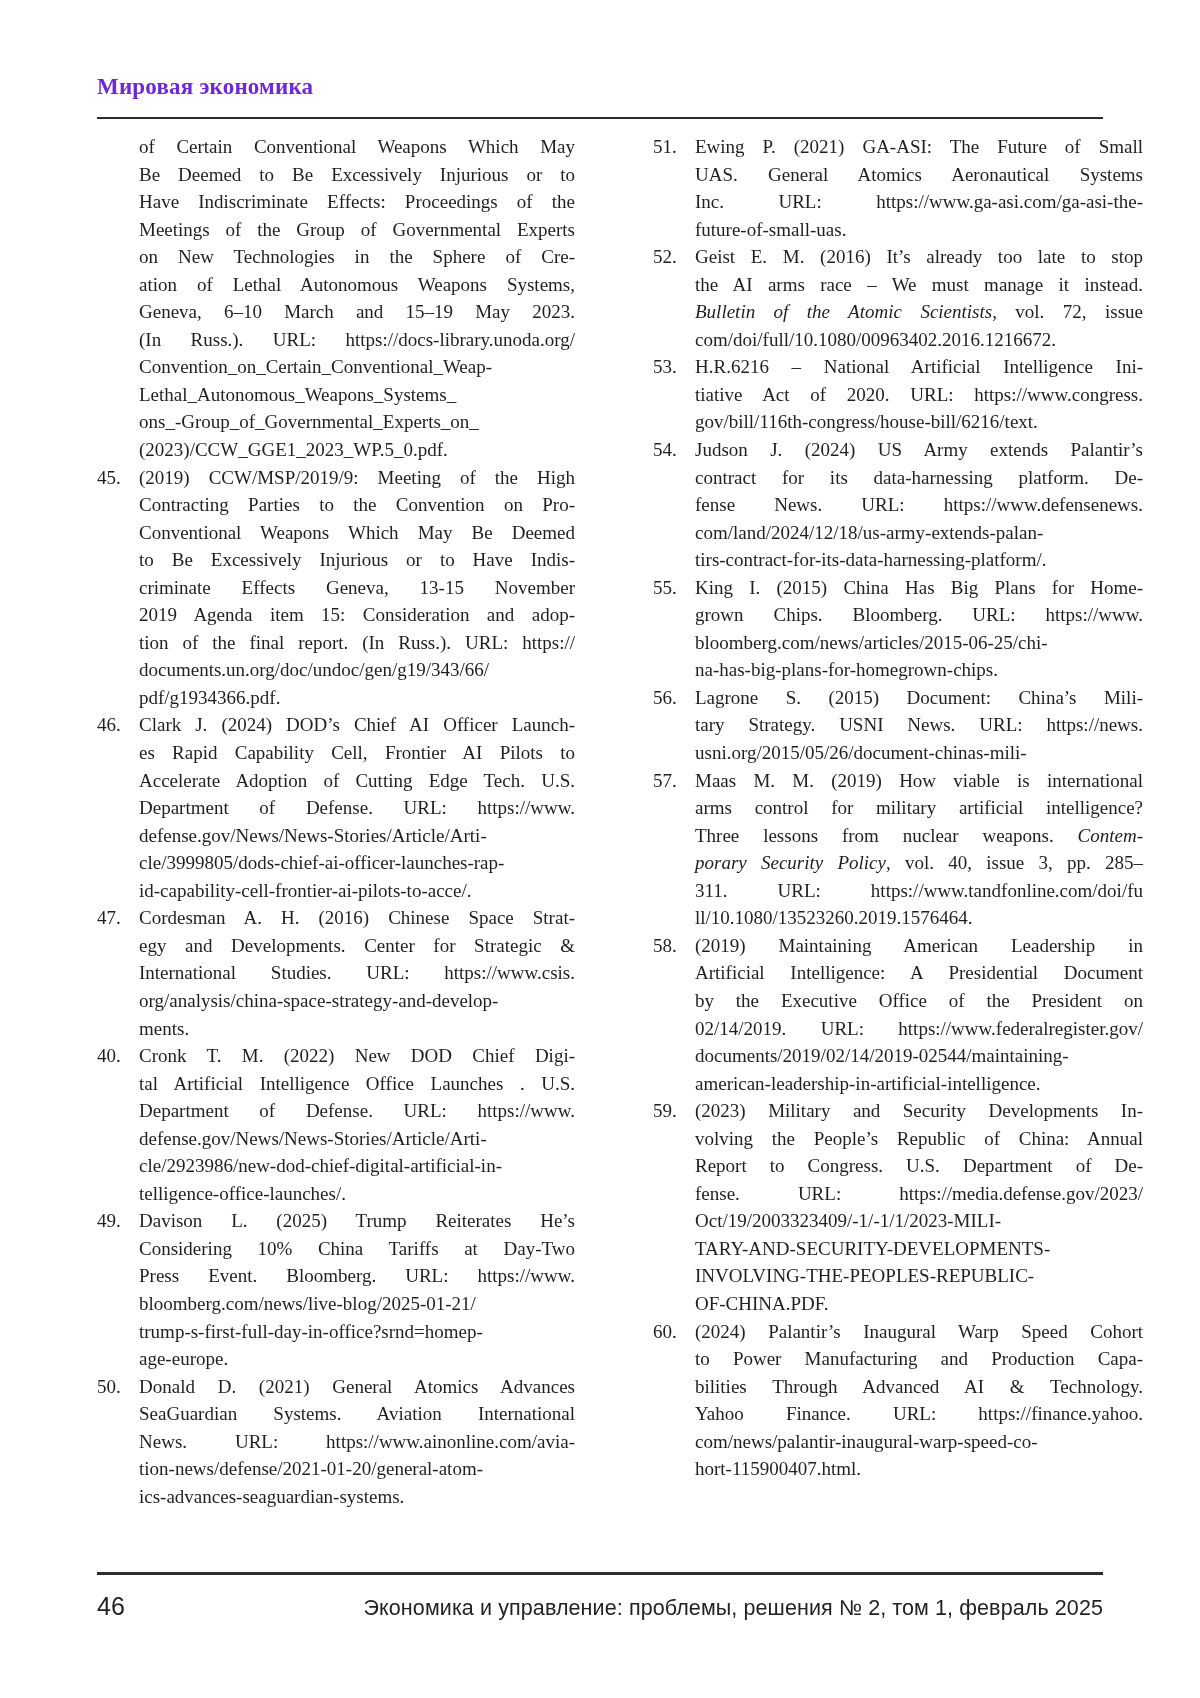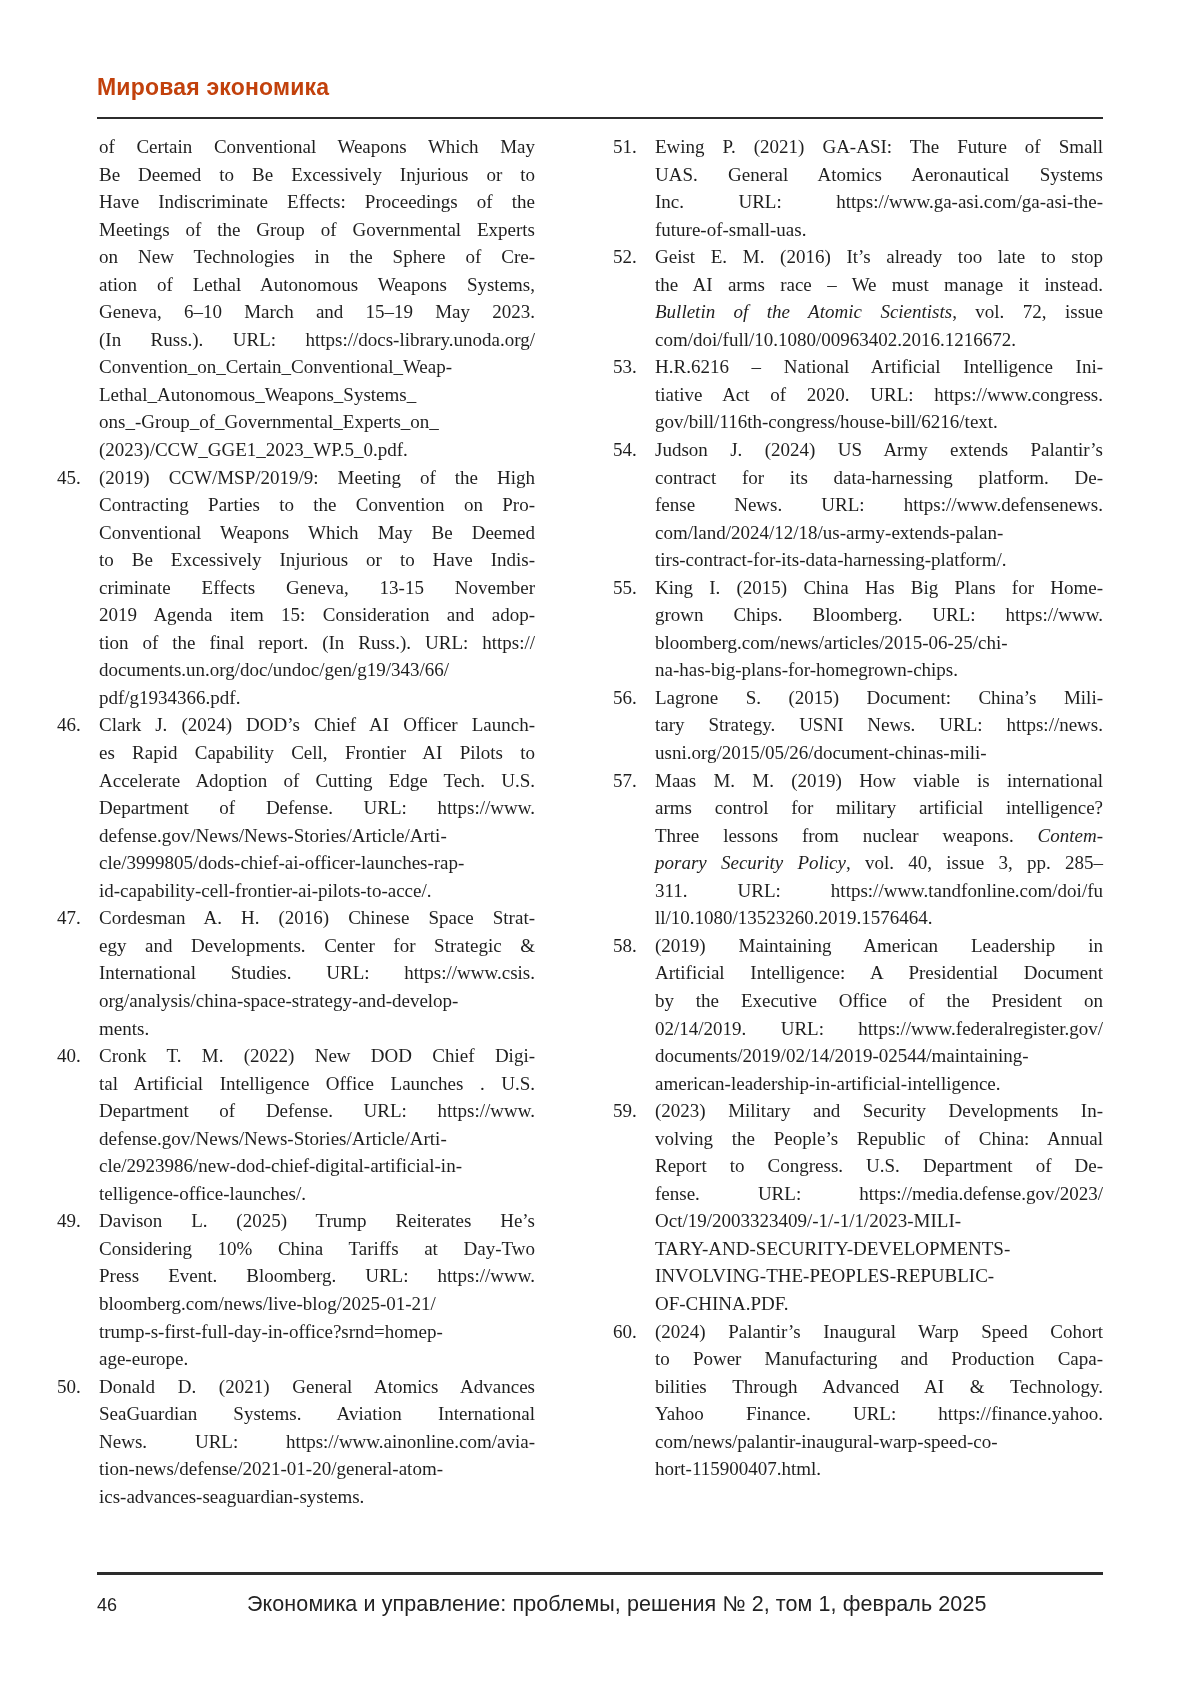--- a/index.html
+++ b/index.html
@@ -7,33 +7,33 @@
   .page{
     position:relative;
     width:1200px;height:1698px;
     margin:0 auto;
     background:#ffffff;
     color:#1f1f1f;
     overflow:hidden;
   }
   .header-title{
     position:absolute;left:97px;top:74px;
-    font-family:Liberation Sans, sans-serif;
-    font-weight:bold;font-size:23px;color:#c2410c;
+    font-family:Liberation Serif, serif;
+    font-weight:bold;font-size:23px;color:#6d28d9;
     letter-spacing:0.2px;
   }
   .header-rule{
     position:absolute;left:97px;top:117px;width:1006px;height:2px;
     background:#2c2c2c;
   }
   .columns{
     position:absolute;left:97px;top:133px;width:1006px;
     display:flex;gap:38px;
     font-family:"Liberation Serif",serif;
-    font-size:19px;line-height:27.55px;justify-content:flex-end;
+    font-size:19px;line-height:27.55px;
   }
   .col{width:478px;flex:0 0 auto;}
   .col.right{width:490px;margin-left:40px;}
   .ref{position:relative;}
   .ref-num{
     position:absolute;left:0;top:0;
     width:40px;
   }
   .ref-body{margin-left:42px;}
   .ref-line{
@@ -48,24 +48,24 @@
     position:absolute;left:97px;top:1572px;width:1006px;height:3px;
     background:#2c2c2c;
   }
   .footer{
     position:absolute;left:97px;top:1592px;width:1006px;
     display:flex;align-items:baseline;
     font-family:"Liberation Sans",sans-serif;
     color:#222222;
   }
   .page-number{
-    flex:0 0 150px;font-size:18px;text-align:left;
+    flex:0 0 150px;font-size:25px;text-align:left;
   }
   .journal-line{
-    flex:1 1 auto;text-align:left;font-size:21.5px;
+    flex:1 1 auto;text-align:right;font-size:21.5px;
     letter-spacing:0.1px;
   }
 </style>
 </head>
 <body>
 
 <div class="page">
   <div class="header-title">Мировая экономика</div>
   <div class="header-rule"></div>
 

